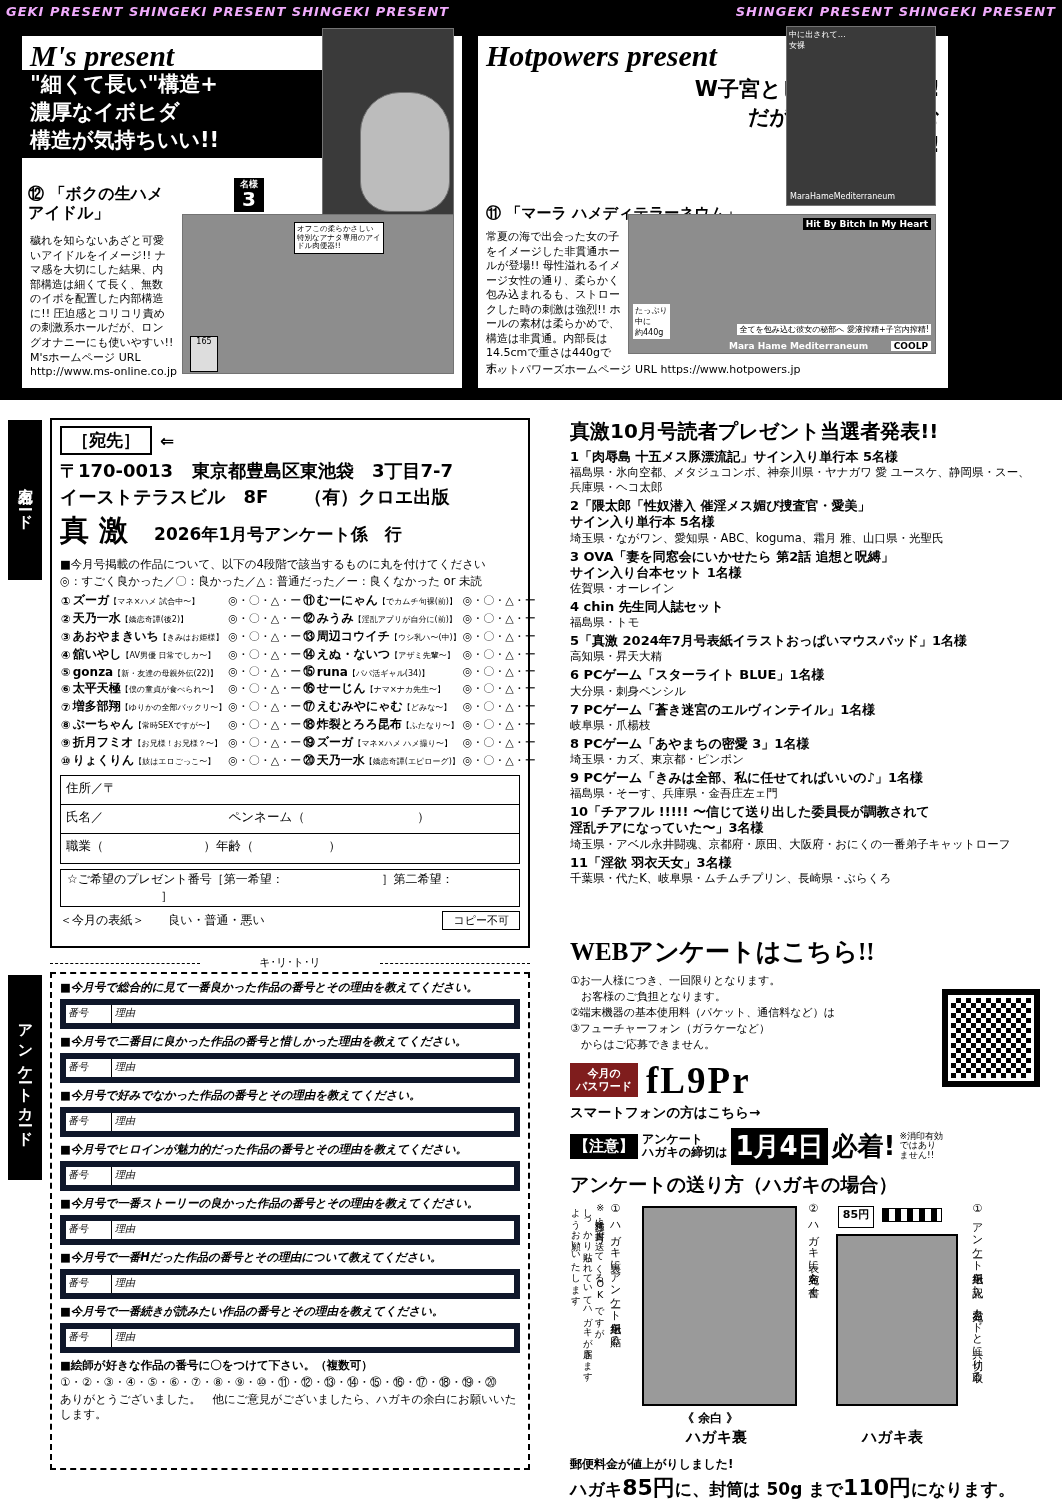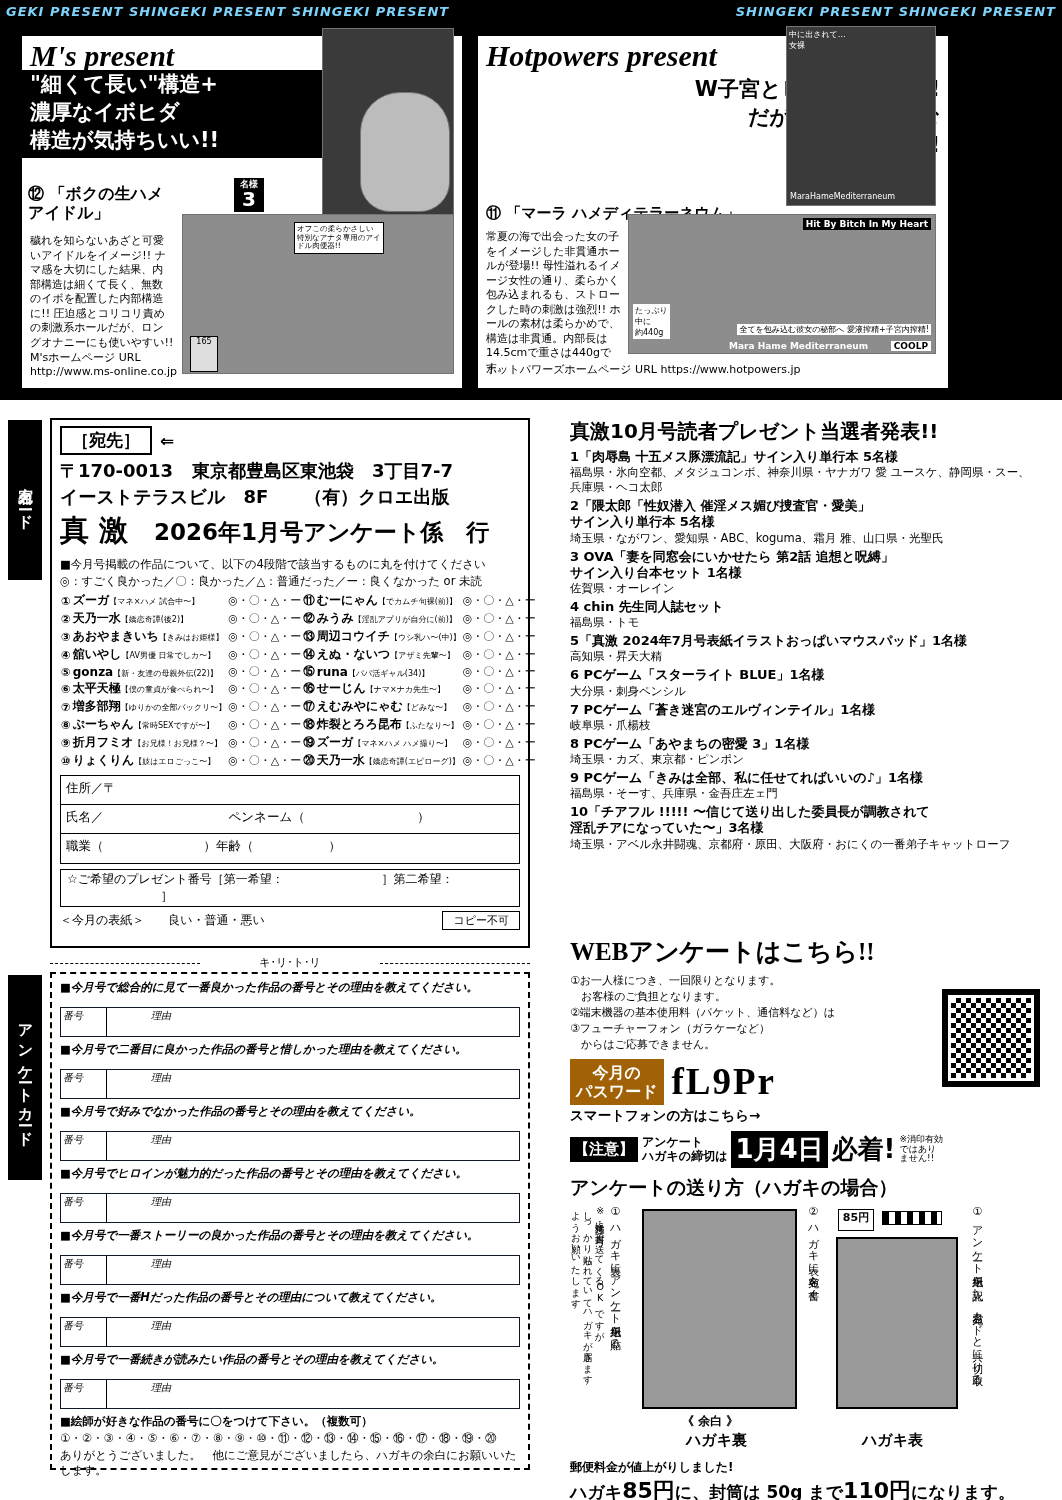--- a/index.html
+++ b/index.html
@@ -10,21 +10,21 @@
     font-family:"DejaVu Sans", sans-serif;
     color:#000;
     position:relative;
     overflow:hidden;
   }
   .page { position:relative; width:1062px; height:1500px; }
 
   
   .topstrip {
     position:absolute; left:0; top:0; width:1062px; height:22px;
-    background:#000; color:#7dd3fc;
+    background:#000; color:#f0abfc;
     font-weight:bold; font-size:13px; letter-spacing:1px;
     display:flex; align-items:center; justify-content:space-between;
     padding:0 6px; overflow:hidden; white-space:nowrap;
   }
   .topstrip span { font-style:italic; }
 
   
   .adarea { position:absolute; left:0; top:22px; width:1062px; height:378px; background:#000; }
   .ad { position:absolute; background:#fff; }
   .adL { left:22px; top:14px; width:440px; height:352px; }
@@ -67,21 +67,21 @@
     position:absolute; left:50px; top:418px; width:480px; height:530px;
     border:2px solid #000;
     padding:6px 8px;
   }
   .addr-head { display:flex; align-items:center; gap:8px; }
   .addr-boxed { border:2px solid #000; font-weight:bold; font-size:17px; padding:1px 10px; }
   .arrow { font-size:17px; font-weight:bold; }
   .addr-line1 { font-weight:bold; font-size:18px; margin-top:4px; }
   .addr-line2 { font-weight:bold; font-size:18px; margin-top:2px; }
   .addr-brand { font-weight:bold; font-size:29px; margin-top:2px; display:flex; align-items:baseline; gap:26px;}
-  .addr-brand .to { font-size:23px;text-align:right; }
+  .addr-brand .to { font-size:17px;text-align:right; }
   .instr { font-size:11.5px; margin-top:6px; line-height:1.35; }
   .legend { font-size:11.5px; margin-top:1px; }
 
   table.works { width:100%; border-collapse:collapse; margin-top:3px; font-size:11px; }
   table.works td { padding:0.5px 1px; vertical-align:middle; white-space:nowrap; }
   .wnum { font-weight:bold; font-size:11.5px; }
   .wtitle { font-weight:bold; font-size:12px; }
   .wmeta { font-size:8px; }
   .wopts { font-size:11px; letter-spacing:0px; }
 
@@ -101,41 +101,41 @@
   .cutline:before { left:0; }
   .cutline:after { right:0; }
 
   
   .qcard {
     position:absolute; left:50px; top:972px; width:480px; height:498px;
     border:2px dashed #000; padding:6px 8px;
   }
   .qitem { margin-bottom:5px;font-style:italic; }
   .qlabel { font-size:11.5px; font-weight:bold; }
-  .qbox { display:flex; border:1px solid #0f172a; height:30px; margin-top:12px;gap:41px; }
+  .qbox { display:flex; border:6px solid #0f172a; height:30px; margin-top:4px; }
   .qbox .c1 { width:46px; border-right:1px solid #000; font-size:10px; padding:1px 2px; }
   .qbox .c2 { flex:1; font-size:10px; padding:1px 3px; }
   .qfoot { font-size:11.5px; font-weight:bold; margin-top:2px;}
   .qnums { font-size:11.5px; margin-top:2px; letter-spacing:0px;}
   .qthanks { font-size:11.5px; margin-top:2px;}
 
   
   .winners { position:absolute; left:570px; top:418px; width:470px; }
   .winners-title {
     font-weight:bold; font-size:20px; margin:0 0 4px 0;
   }
   .wentry { margin-bottom:3px; }
   .wentry .t { font-weight:bold; font-size:13px; line-height:1.25; }
   .wentry .n { font-size:11.5px; line-height:1.3; }
 
   .webq { position:absolute; left:570px; top:935px; width:470px; }
   .webq h2 { font-size:25px; margin:0 0 5px 0; font-weight:bold; font-family:"Liberation Serif", serif;}
   .webq .li { font-size:11px; line-height:1.45; }
   .pwrow { display:flex; align-items:center; gap:8px; margin-top:6px; }
-  .pwlabel { background:#a16207; color:#fff; font-size:16px; font-weight:bold; text-align:center; padding:4px 6px; line-height:1.2;}
+  .pwlabel { background:#7f1d1d; color:#fff; font-size:11px; font-weight:bold; text-align:center; padding:4px 6px; line-height:1.2;}
   .pwval { font-family:"Liberation Serif", serif; font-weight:bold; font-size:37px; letter-spacing:2px; }
   .qr { width:86px; height:86px; background:
       repeating-conic-gradient(#000 0% 25%, #fff 0% 50%) 0 0/10px 10px; border:3px solid #fff;}
   .smartrow { font-size:13.5px; font-weight:bold; margin-top:2px;}
 
   .noticebar { display:flex; align-items:center; gap:4px; margin-top:6px; }
   .noticebar .tag { background:#000; color:#fff; font-weight:bold; font-size:15px; padding:3px 4px;}
   .noticebar .mid { font-weight:bold; font-size:12px; line-height:1.1;}
   .noticebar .big { font-weight:bold; font-size:26px; }
   .noticebar .small2 { font-size:9px; line-height:1.05;}
@@ -457,20 +457,24 @@
       <div class="n">埼玉県・カズ、東京都・ピンポン</div>
     </div>
     <div class="wentry">
       <div class="t" style="white-space:pre-line">9 PCゲーム「きみは全部、私に任せてればいいの♪」1名様</div>
       <div class="n">福島県・そーす、兵庫県・金吾庄左ェ門</div>
     </div>
     <div class="wentry">
       <div class="t" style="white-space:pre-line">10「チアフル !!!!! 〜信じて送り出した委員長が調教されて
 淫乱チアになっていた〜」3名様</div>
       <div class="n">埼玉県・アベル永井闘魂、京都府・原田、大阪府・おにくの一番弟子キャットローフ</div>
+    </div>
+    <div class="wentry">
+      <div class="t" style="white-space:pre-line">11「淫欲 羽衣天女」3名様</div>
+      <div class="n">千葉県・代たK、岐阜県・ムチムチプリン、長崎県・ぶらくろ</div>
     </div>
   </div>
 
   <div class="webq">
     <h2>WEBアンケートはこちら!!</h2>
     <div style="display:flex; align-items:flex-start; gap:10px;">
       <div style="flex:1;">
         <div class="li">①お一人様につき、一回限りとなります。</div>
         <div class="li">　お客様のご負担となります。</div>
         <div class="li">②端末機器の基本使用料（パケット、通信料など）は</div>

